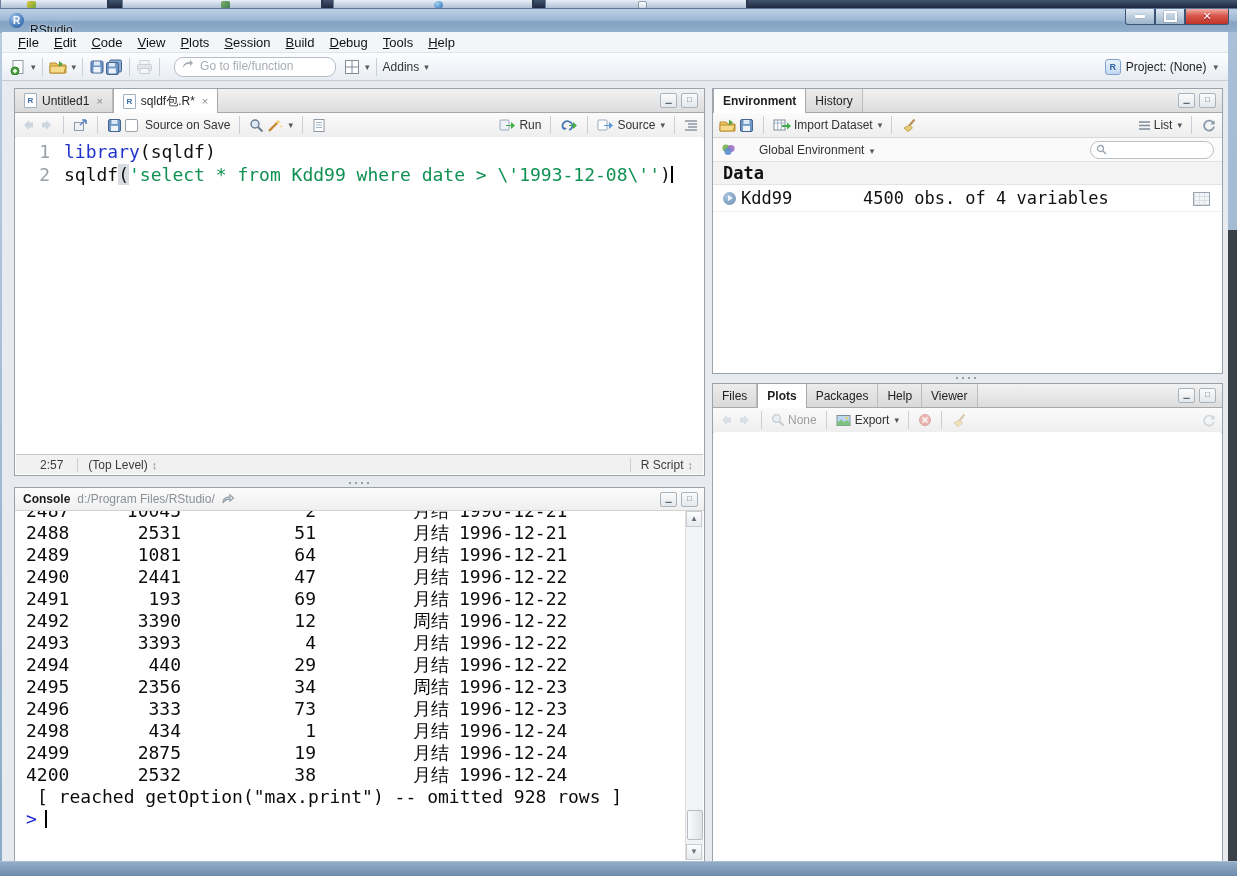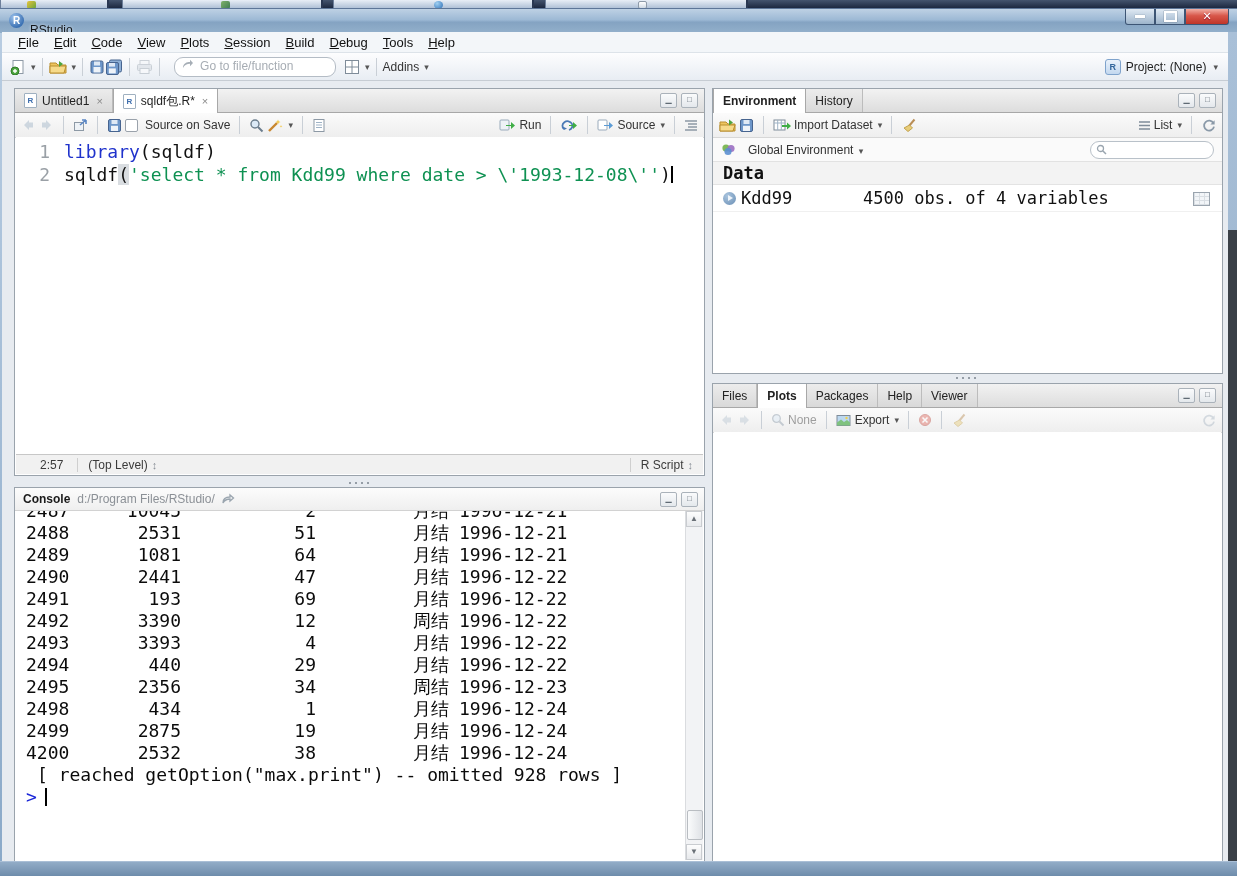--- a/index.html
+++ b/index.html
@@ -123,21 +123,21 @@
   .vscroll{position:absolute;top:23px;right:1px;bottom:1px;width:17px;background:#f2f3f5;
            border-left:1px solid #dadcdf;}
   .varr{position:absolute;left:0;width:16px;height:16px;background:linear-gradient(#fdfdfd,#e7e9ec);
         border:1px solid #c9ccd0;box-sizing:border-box;color:#6a7077;font-size:8px;text-align:center;line-height:14px;}
   .varr.up{top:0;} .varr.down{bottom:0;}
   .vthumb{position:absolute;left:1px;width:14px;height:28px;bottom:20px;border:1px solid #b9bdc2;
           border-radius:2px;background:linear-gradient(90deg,#fafbfc,#dfe2e6);}
 
   
   .envrow2{height:23px;border-bottom:1px solid #e2e2e2;background:#fafafa;display:flex;align-items:center;
-           padding:0 8px;font-size:12px;color:#333;gap:12px;}
+           padding:0 8px;font-size:12px;color:#333;gap:23px;}
   .search{margin-left:auto;width:112px;height:16px;border:1px solid #b9c1c9;border-radius:9px;background:#fff;
           display:flex;align-items:center;padding:0 5px;}
   .search input{border:none;outline:none;width:90px;font-size:11px;background:transparent;}
   .data-hd{height:22px;background:#f3f3f3;border-bottom:1px solid #e3e3e3;display:flex;align-items:center;
            padding:0 10px;font-family:"DejaVu Sans Mono",monospace;font-size:17px;font-weight:bold;color:#111;}
   .env-entry{height:26px;display:flex;align-items:center;padding:0 10px;border-bottom:1px solid #f0f0f0;
              font-family:"DejaVu Sans Mono",monospace;font-size:17px;color:#111;position:relative;}
   .expand{width:13px;height:13px;border-radius:50%;background:radial-gradient(circle at 35% 30%,#a9c4de,#6a8fb5);
           margin-right:5px;position:relative;flex:0 0 auto;}
   .expand::after{content:"";position:absolute;left:5px;top:3.5px;border-left:5px solid #eef4fa;
@@ -415,20 +415,21 @@
           <div class="crows" id="console-rows">
               <div class="crow"><span class="cc c1">2487</span><span class="cc c2">10045</span><span class="cc c3">2</span><span class="cc c4">月结</span><span class="cc c5">1996-12-21</span></div>
               <div class="crow"><span class="cc c1">2488</span><span class="cc c2">2531</span><span class="cc c3">51</span><span class="cc c4">月结</span><span class="cc c5">1996-12-21</span></div>
               <div class="crow"><span class="cc c1">2489</span><span class="cc c2">1081</span><span class="cc c3">64</span><span class="cc c4">月结</span><span class="cc c5">1996-12-21</span></div>
               <div class="crow"><span class="cc c1">2490</span><span class="cc c2">2441</span><span class="cc c3">47</span><span class="cc c4">月结</span><span class="cc c5">1996-12-22</span></div>
               <div class="crow"><span class="cc c1">2491</span><span class="cc c2">193</span><span class="cc c3">69</span><span class="cc c4">月结</span><span class="cc c5">1996-12-22</span></div>
               <div class="crow"><span class="cc c1">2492</span><span class="cc c2">3390</span><span class="cc c3">12</span><span class="cc c4">周结</span><span class="cc c5">1996-12-22</span></div>
               <div class="crow"><span class="cc c1">2493</span><span class="cc c2">3393</span><span class="cc c3">4</span><span class="cc c4">月结</span><span class="cc c5">1996-12-22</span></div>
               <div class="crow"><span class="cc c1">2494</span><span class="cc c2">440</span><span class="cc c3">29</span><span class="cc c4">月结</span><span class="cc c5">1996-12-22</span></div>
               <div class="crow"><span class="cc c1">2495</span><span class="cc c2">2356</span><span class="cc c3">34</span><span class="cc c4">周结</span><span class="cc c5">1996-12-23</span></div>
+              <div class="crow"><span class="cc c1">2496</span><span class="cc c2">333</span><span class="cc c3">73</span><span class="cc c4">月结</span><span class="cc c5">1996-12-23</span></div>
               <div class="crow"><span class="cc c1">2498</span><span class="cc c2">434</span><span class="cc c3">1</span><span class="cc c4">月结</span><span class="cc c5">1996-12-24</span></div>
               <div class="crow"><span class="cc c1">2499</span><span class="cc c2">2875</span><span class="cc c3">19</span><span class="cc c4">月结</span><span class="cc c5">1996-12-24</span></div>
               <div class="crow"><span class="cc c1">4200</span><span class="cc c2">2532</span><span class="cc c3">38</span><span class="cc c4">月结</span><span class="cc c5">1996-12-24</span></div>
             </div>
           <div class="cfooter">[ reached getOption("max.print") -- omitted 928 rows ]</div>
           <div class="cprompt">
             <span class="p">&gt;</span>
             <span class="cursor"></span>
           </div>
         </div>

